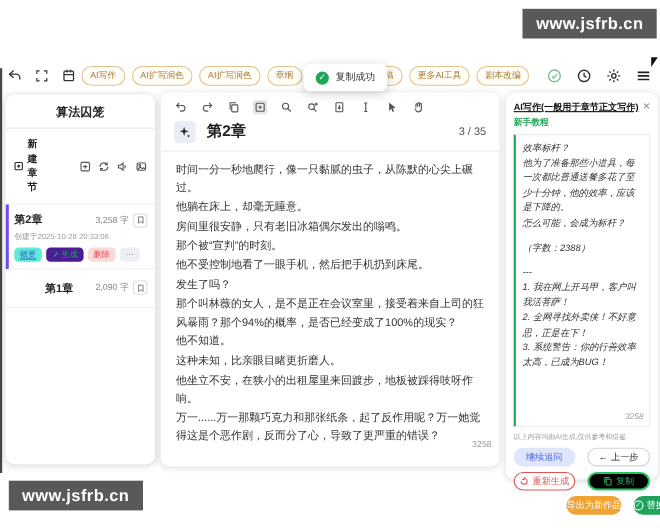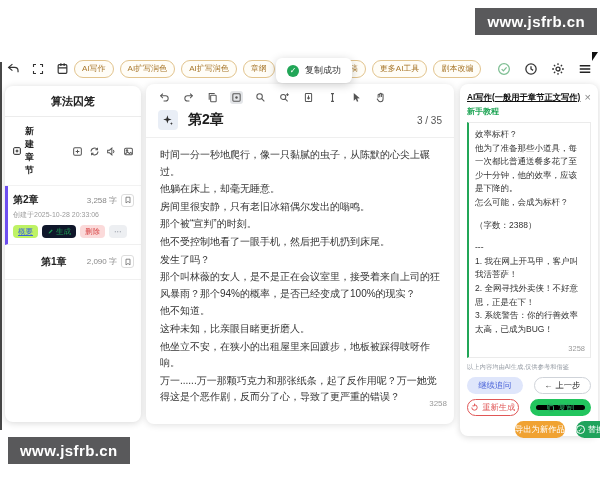--- a/index.html
+++ b/index.html
@@ -43,22 +43,22 @@
   .chap { padding:7px 7px 6px 7px; border-bottom:1px solid #f0f0f0; }
   .chap.sel { border-left:3px solid #6d4df0; padding-left:5px; }
   .chap-row { display:flex; align-items:center; }
   .chap-name { font-size:10px; font-weight:bold; color:#222; }
   .chap-words { margin-left:auto; font-size:8px; color:#888; }
   .bm-btn { width:13px; height:13px; border:1px solid #ddd; border-radius:3px; display:flex;
             align-items:center; justify-content:center; color:#777; margin-left:4px; background:#fff; }
   .chap-meta { font-size:7px; color:#9b9b9b; margin-top:3px; }
   .tags { display:flex; gap:4px; margin-top:5px; align-items:center; }
   .tag { font-size:7.5px; padding:2.5px 5px; border-radius:4px; display:flex; align-items:center; gap:2px; line-height:1; }
-  .tag.blue { background:#bef264; color:#3c63d8;text-decoration:underline; }
-  .tag.green { background:#0f172a; color:#1f9d55; }
+  .tag.blue { background:#5eead4; color:#3c63d8;text-decoration:underline; }
+  .tag.green { background:#4c1d95; color:#1f9d55; }
   .tag.red { background:#fbdada; color:#d94c4c; }
   .tag.gray { background:#edeff2; color:#7d8490; }
   .chap.plain { padding-top:10px; padding-bottom:10px;padding-left:36px; }
 
   
   .editor { position:absolute; left:146px; top:84px; width:308px; height:340px; background:#fff;
             border-radius:8px; box-shadow:0 1px 7px rgba(0,0,0,.13); }
   .ed-toolbar { display:flex; gap:11px; align-items:center; padding:7px 12px 4px; color:#555; }
   .ed-tool { display:inline-flex; padding:1px; border-radius:3px; }
   .ed-tool.active { background:#e3e5e8; }
@@ -72,32 +72,32 @@
   .ed-count { position:absolute; right:7px; bottom:16px; font-size:8px; color:#999; }
 
   
   .assistant { position:absolute; left:460px; top:84px; width:138px; height:352px; background:#fff;
                border-radius:8px; box-shadow:0 1px 7px rgba(0,0,0,.16); padding:8px 7px 6px 7px; }
   .as-head { display:flex; align-items:flex-start; }
   .as-title { font-size:8.3px; font-weight:bold; white-space:nowrap; color:#111;text-decoration:underline; }
   .as-close { margin-left:auto; color:#888; font-size:11px; line-height:1; padding-left:3px; }
   .as-tut { color:#21a657; font-size:8px; margin-top:3px; font-weight:bold; }
   .as-box { margin-top:5px; border:1px solid #ebebeb; border-left:2px solid #21a657; background:#fff;
-            padding:5px 6px 0 6px; font-size:8.5px; line-height:1.6; color:#333; height:236px;
-            overflow:hidden; position:relative; }
+            padding:5px 6px 0 6px; font-size:8.5px; line-height:1.6; color:#333; height:266px;
+            overflow:hidden; position:relative;font-style:italic; }
   .as-box p { margin:0; min-height:9px; }
   .as-count { position:absolute; right:5px; bottom:2px; font-size:7.5px; color:#999; }
   .as-disc { font-size:6.3px; color:#9aa0a8; margin-top:5px; white-space:nowrap; }
   .btnrow { display:flex; gap:11px; margin-top:5px; }
   .abtn { flex:1; height:17px; border-radius:9px; display:flex; align-items:center; justify-content:center;
           font-size:8.3px; gap:3px; line-height:1; white-space:nowrap; border:none; background:none; padding:0; }
   .b-continue { background:#dfe6fb; color:#4a63d8; }
   .b-prev { background:#fff; border:1px solid #cfd3d9; color:#222; }
   .b-regen { background:#fff; border:1px solid #e05656; color:#e05656; }
-  .b-copy { background:#000000; border:6px solid #22c55e; color:#2aa866; }
+  .b-copy { background:#000000; border:2px solid #22c55e; color:#2aa866; }
   .b-export { background:#f0a232; color:#fff;margin-left:48px; }
   .b-replace { background:#1fa35c; color:#fff; }
   .mini-circle { width:9px; height:9px; border-radius:50%; border:1px solid currentColor;
                  display:inline-flex; align-items:center; justify-content:center; font-size:6px; }
 </style>
 </head>
 <body>
 
 <div class="wm wm-top">www.jsfrb.cn</div>
 <div class="wm wm-bottom">www.jsfrb.cn</div>

